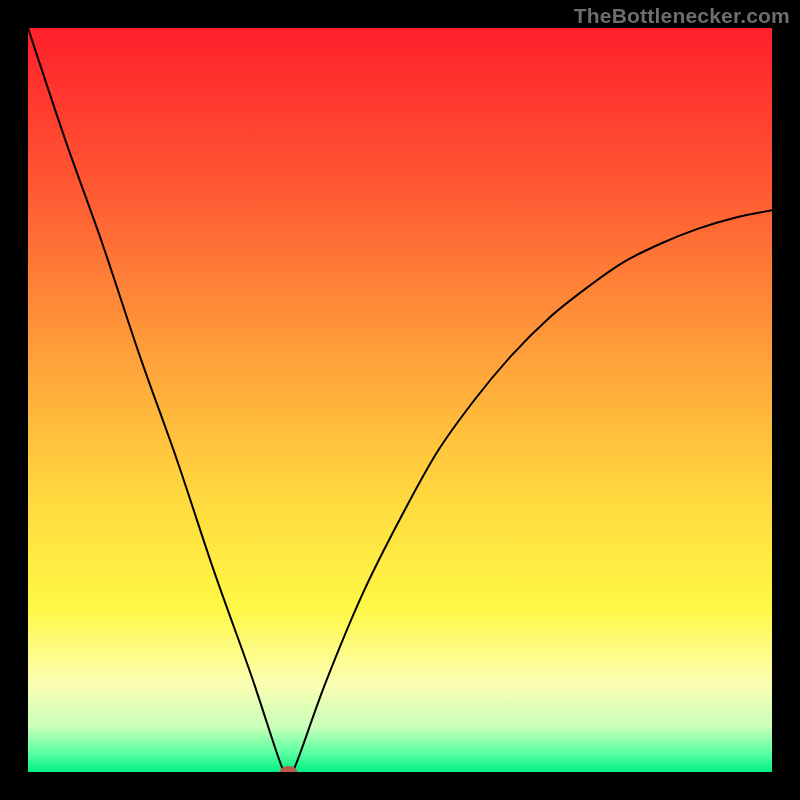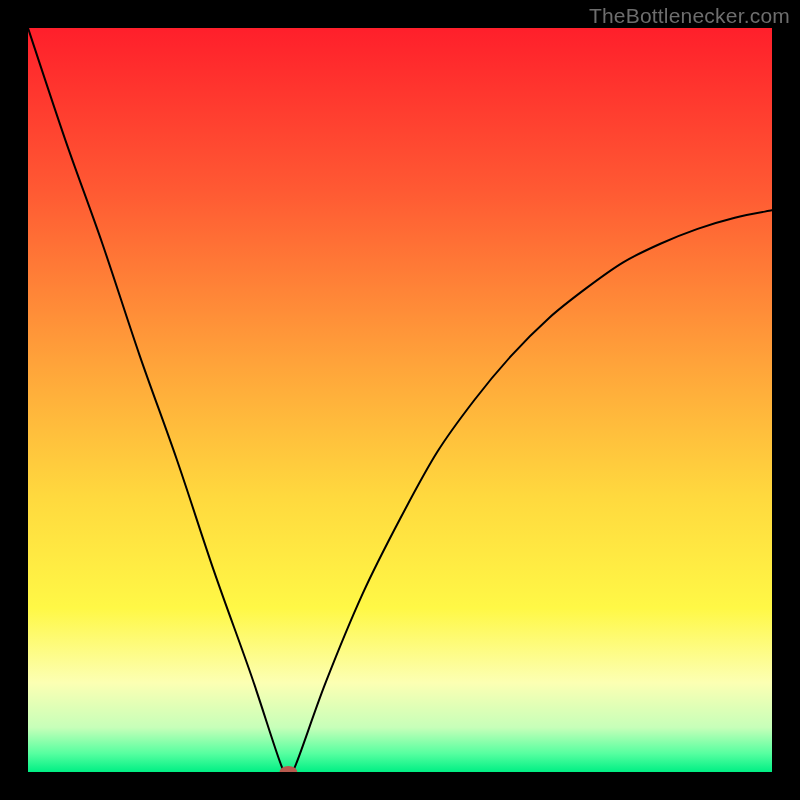--- a/index.html
+++ b/index.html
@@ -27,21 +27,21 @@
     height: 744px;
     overflow: hidden;
   }
   .watermark {
     position: absolute;
     top: 4px;
     right: 10px;
     color: #6d6d6d;
     font-size: 21px;
     letter-spacing: 0.2px;
-    font-weight: 400;
+    font-weight: 700;
     user-select: none;
   }
   svg { display: block; }
 </style>
 </head>
 <body>
 
 <div class="frame">
   <div class="plot">
     <svg id="chart-svg" width="744" height="744" viewBox="0 0 744 744" preserveAspectRatio="none">

